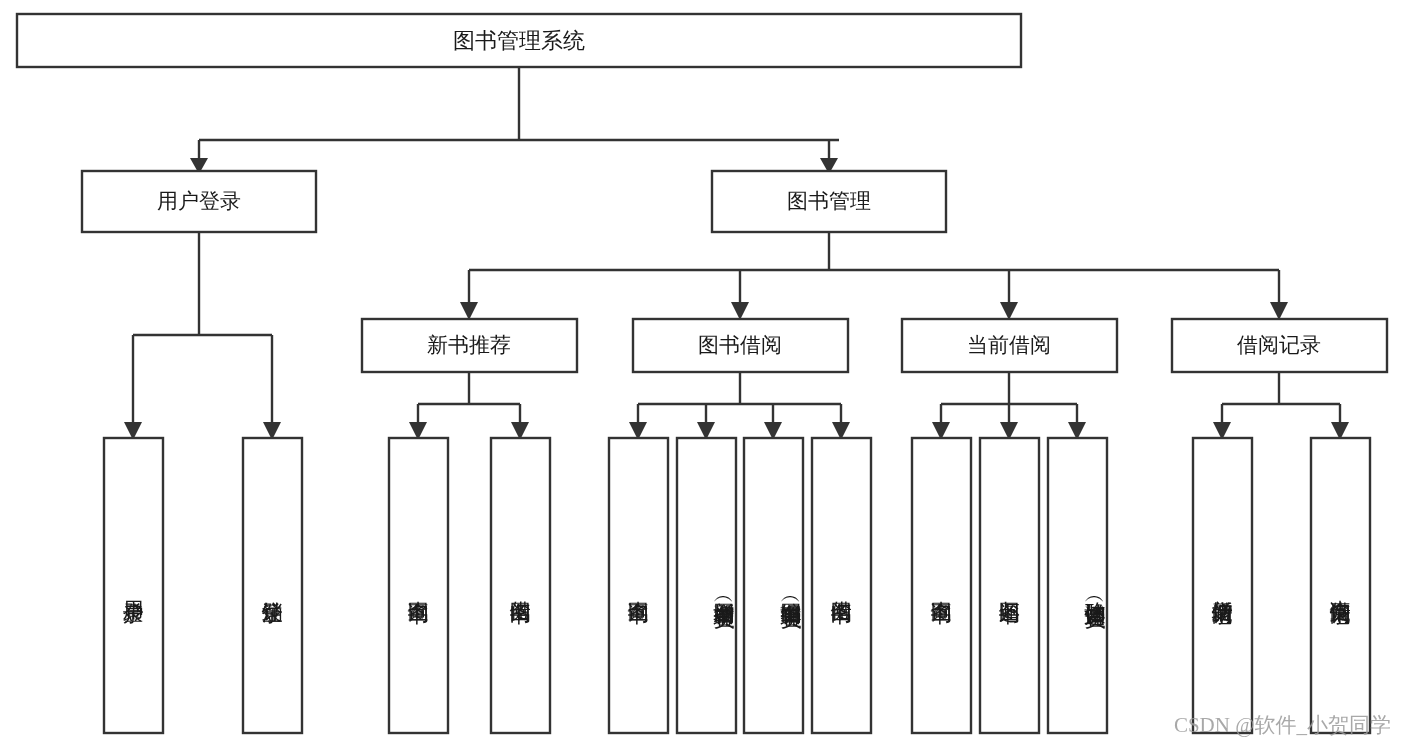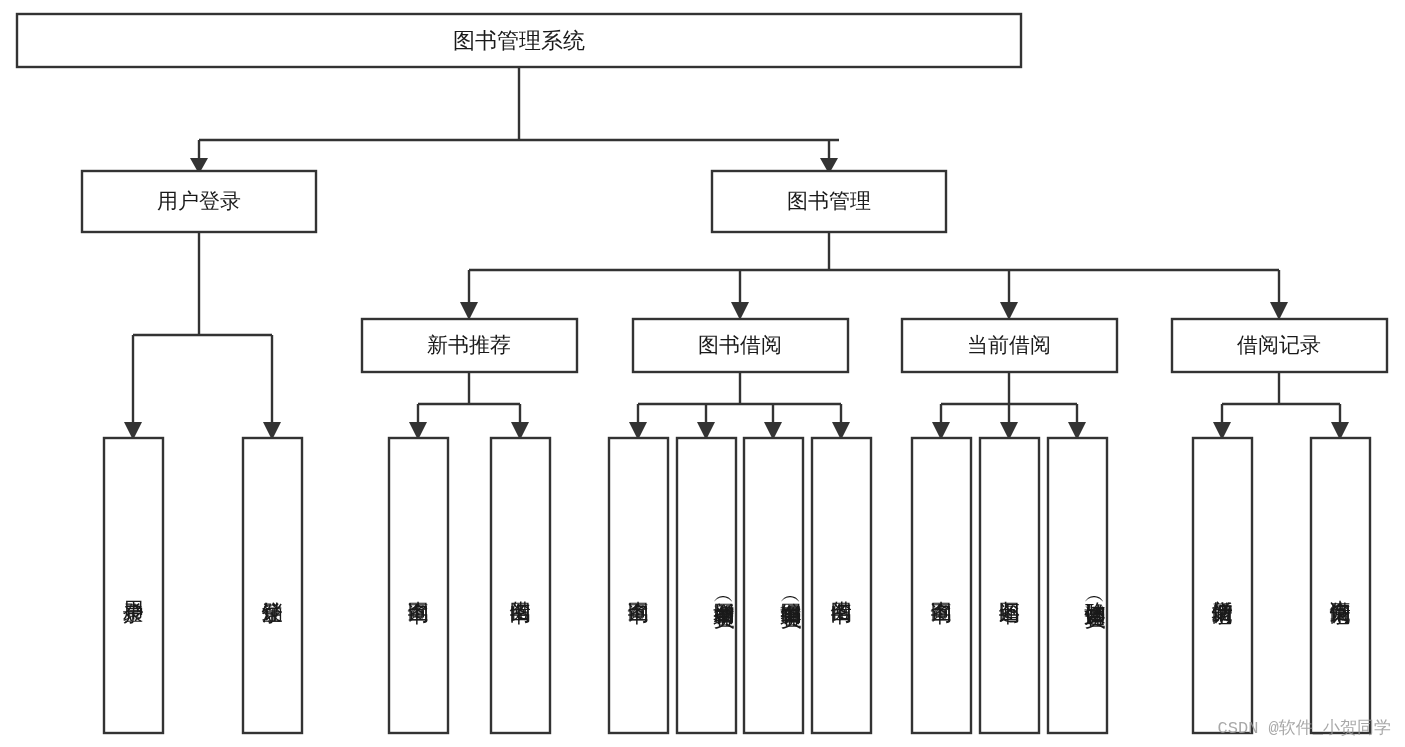--- a/index.html
+++ b/index.html
@@ -67,22 +67,22 @@
     white-space: nowrap;
     pointer-events: none;
     display: flex;
     align-items: center;
     justify-content: center;
   }
   #watermark {
     position: absolute;
     right: 14px;
     bottom: 8px;
-    font-family: Liberation Mono, monospace;
-    font-size: 17px;
+    font-family: Liberation Serif, serif;
+    font-size: 21px;
     color: #9a9a9a;
     opacity: 0.85;
     white-space: nowrap;
     pointer-events: none;
   }
 </style>
 </head>
 <body>
 
 <div id="diagram-root">

